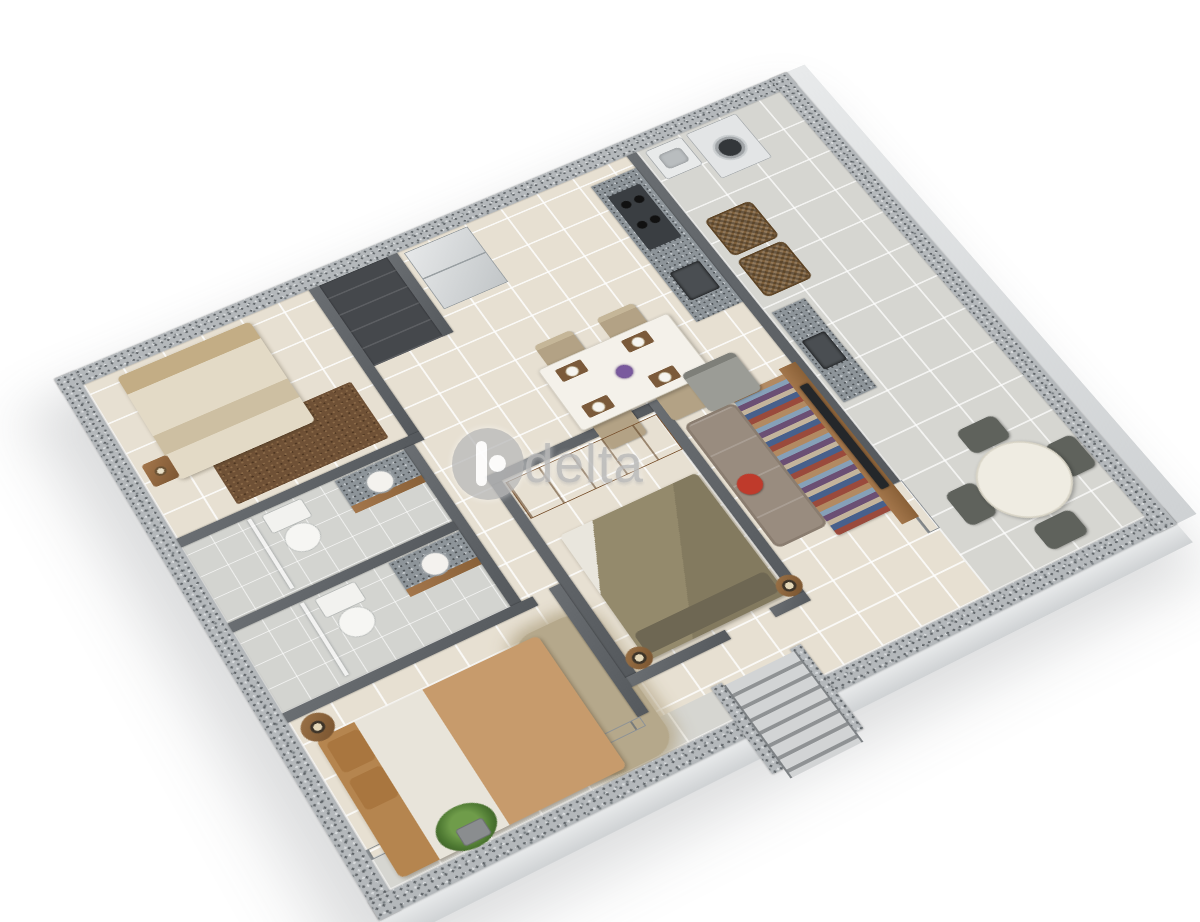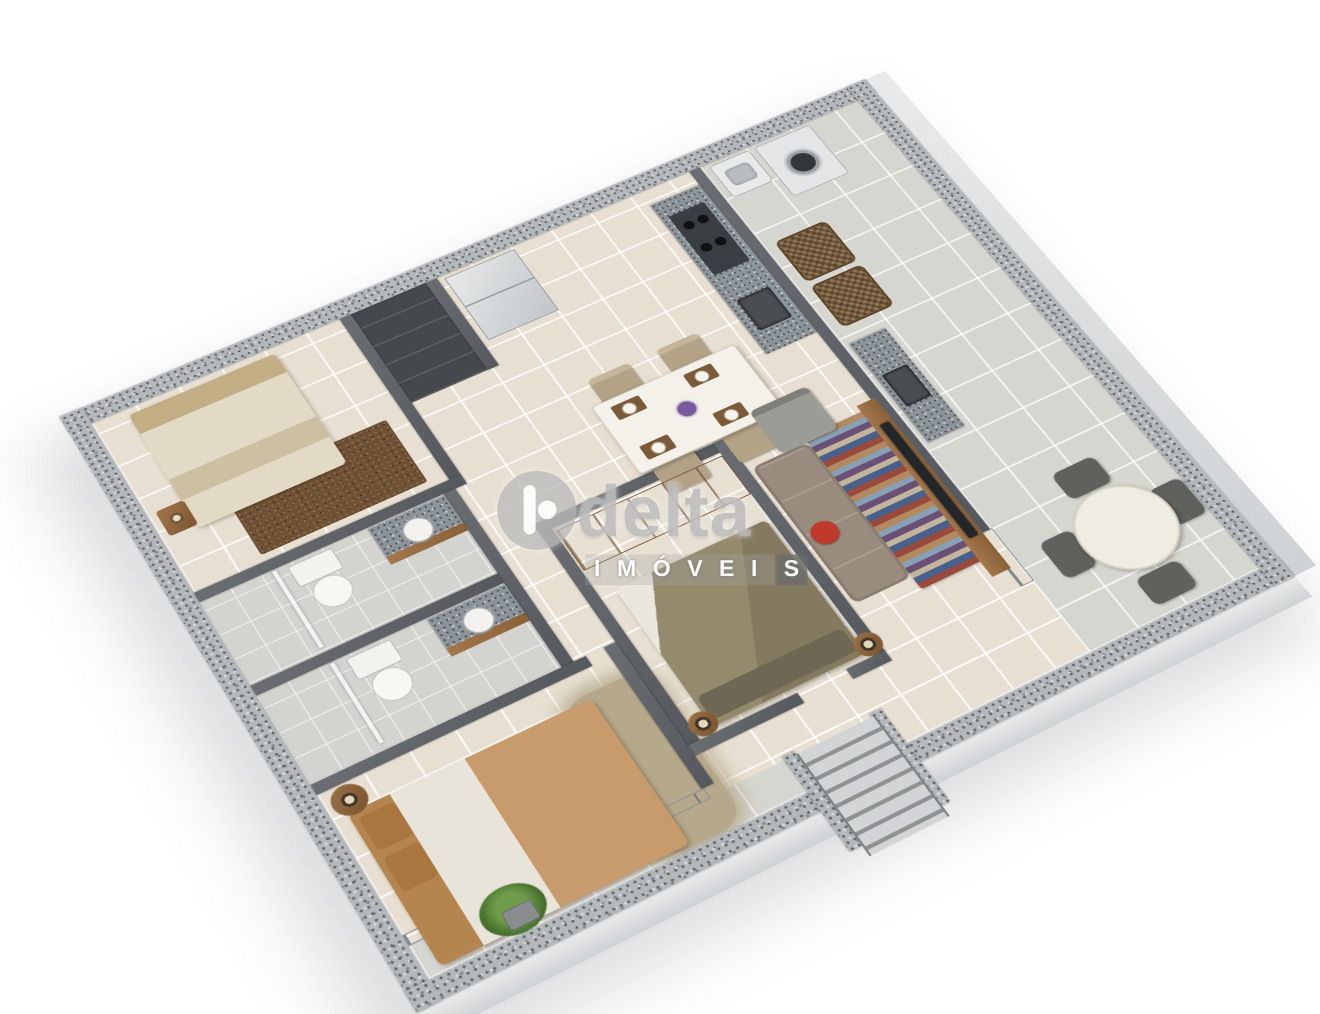--- a/index.html
+++ b/index.html
@@ -110,21 +110,21 @@
     border-radius:50%;background:radial-gradient(circle,#e4d7b8 40%,#3c3328 45%);}
   .flower{background:radial-gradient(circle,#7a5a9e 55%,#5a3f7a);border-radius:50%;box-shadow:0 0 3px #5a3f7a;}
 
   
   .watermark{position:absolute;left:452px;top:428px;width:320px;z-index:10;pointer-events:none;opacity:.93;}
   .wm-row{display:flex;align-items:center;}
   .wm-logo{width:72px;height:72px;border-radius:50%;background:rgba(187,187,187,.85);position:relative;
     flex:0 0 auto;box-shadow:0 0 6px rgba(255,255,255,.6);}
   .wm-bar{position:absolute;left:24px;top:13px;width:11px;height:45px;border-radius:6px;background:#fdfdfd;}
   .wm-dot{position:absolute;left:37px;top:27px;width:17px;height:17px;border-radius:50%;background:#fdfdfd;}
-  .wm-text{font-size:66px;font-weight:bold;line-height:.85;letter-spacing:1px;
+  .wm-text{font-size:53px;font-weight:normal;line-height:.85;letter-spacing:1px;
     color:rgba(185,185,185,.88);text-shadow:0 0 6px rgba(255,255,255,.75),0 2px 3px rgba(90,90,90,.3);}
   .wm-sub{display:flex;align-items:center;margin:4px 0 0 80px;}
   .wm-sub-main{font-size:21px;font-weight:bold;color:#ffffff;letter-spacing:15px;
     background:rgba(165,165,165,.30);padding:2px 0 2px 8px;text-shadow:0 0 3px rgba(110,110,110,.9);}
   .wm-sub-last{font-size:21px;font-weight:bold;color:#ffffff;background:rgba(108,108,108,.88);
     padding:2px 7px;margin-left:2px;}
 </style>
 </head>
 <body style="background: rgb(255, 255, 255);">
 
@@ -241,17 +241,13 @@
 </div>
 
 <div class="watermark">
   <div class="wm-row">
     <div class="wm-logo">
       <div class="wm-bar"></div>
       <div class="wm-dot"></div>
     </div>
     <div class="wm-text">delta</div>
   </div>
-  <div class="wm-sub">
-    <span class="wm-sub-main">IMÓVEI</span>
-    <span class="wm-sub-last">S</span>
-  </div>
 </div>
 
 </body></html>

